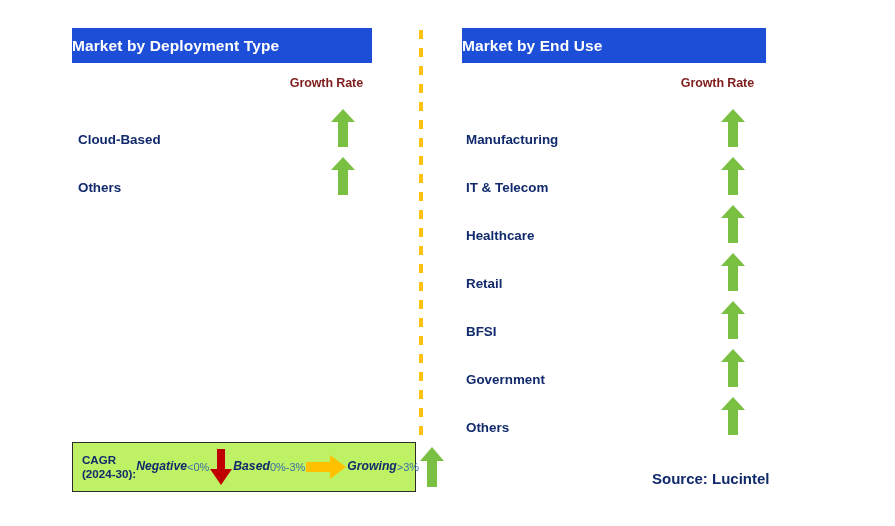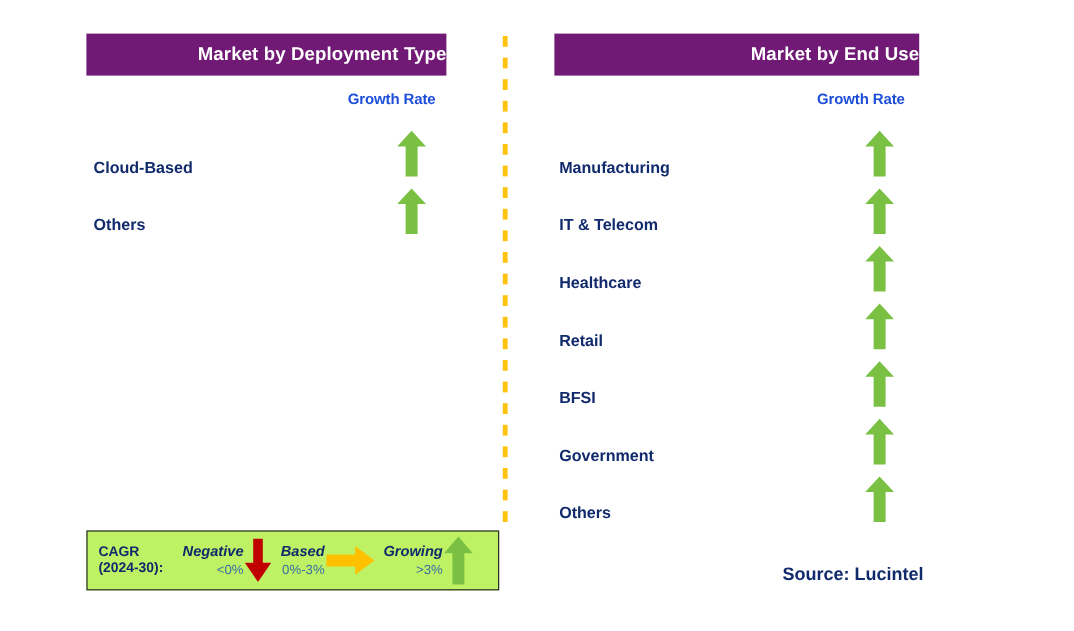--- a/index.html
+++ b/index.html
@@ -28,41 +28,41 @@
   }
   .panel.left  { left: 72px;  width: 300px; }
   .panel.right { left: 462px; width: 304px; }
 
   .panel-header {
     position: absolute;
     top: 28px;
     left: 0;
     width: 100%;
     height: 35px;
-    background: #701a75;
-    display: flex;
-    align-items: center;
-    justify-content: flex-end;
+    background: #1d4ed8;
+    display: flex;
+    align-items: center;
+    justify-content: flex-start;
   }
   .panel-header-title {
     color: #ffffff;
     font-size: 15.5px;
     font-weight: bold;
     letter-spacing: 0.1px;
     white-space: nowrap;
   }
 
   .growth-rate-label {
     position: absolute;
     top: 76px;
     width: 100%;
     text-align: right;
     padding-right: 9px;
     box-sizing: border-box;
-    color: #1d4ed8;
+    color: #7f1d1d;
     font-size: 12.5px;
     font-weight: bold;
     letter-spacing: -0.1px;
   }
   .panel.right .growth-rate-label { padding-right: 12px; }
 
   
   .rows {
     position: absolute;
     left: 0;
@@ -134,22 +134,22 @@
     padding-left: 9px;
     white-space: nowrap;
   }
   .legend-item {
     display: flex;
     align-items: center;
     height: 100%;
   }
   .legend-text {
     display: flex;
-    flex-direction: column;
-    align-items: flex-end;
+    flex-direction: row;
+    align-items: flex-start;
     justify-content: center;
     line-height: 1.24;
   }
   .legend-term {
     color: #102a6b;
     font-size: 12.2px;
     font-weight: bold;
     font-style: italic;
     white-space: nowrap;
   }

